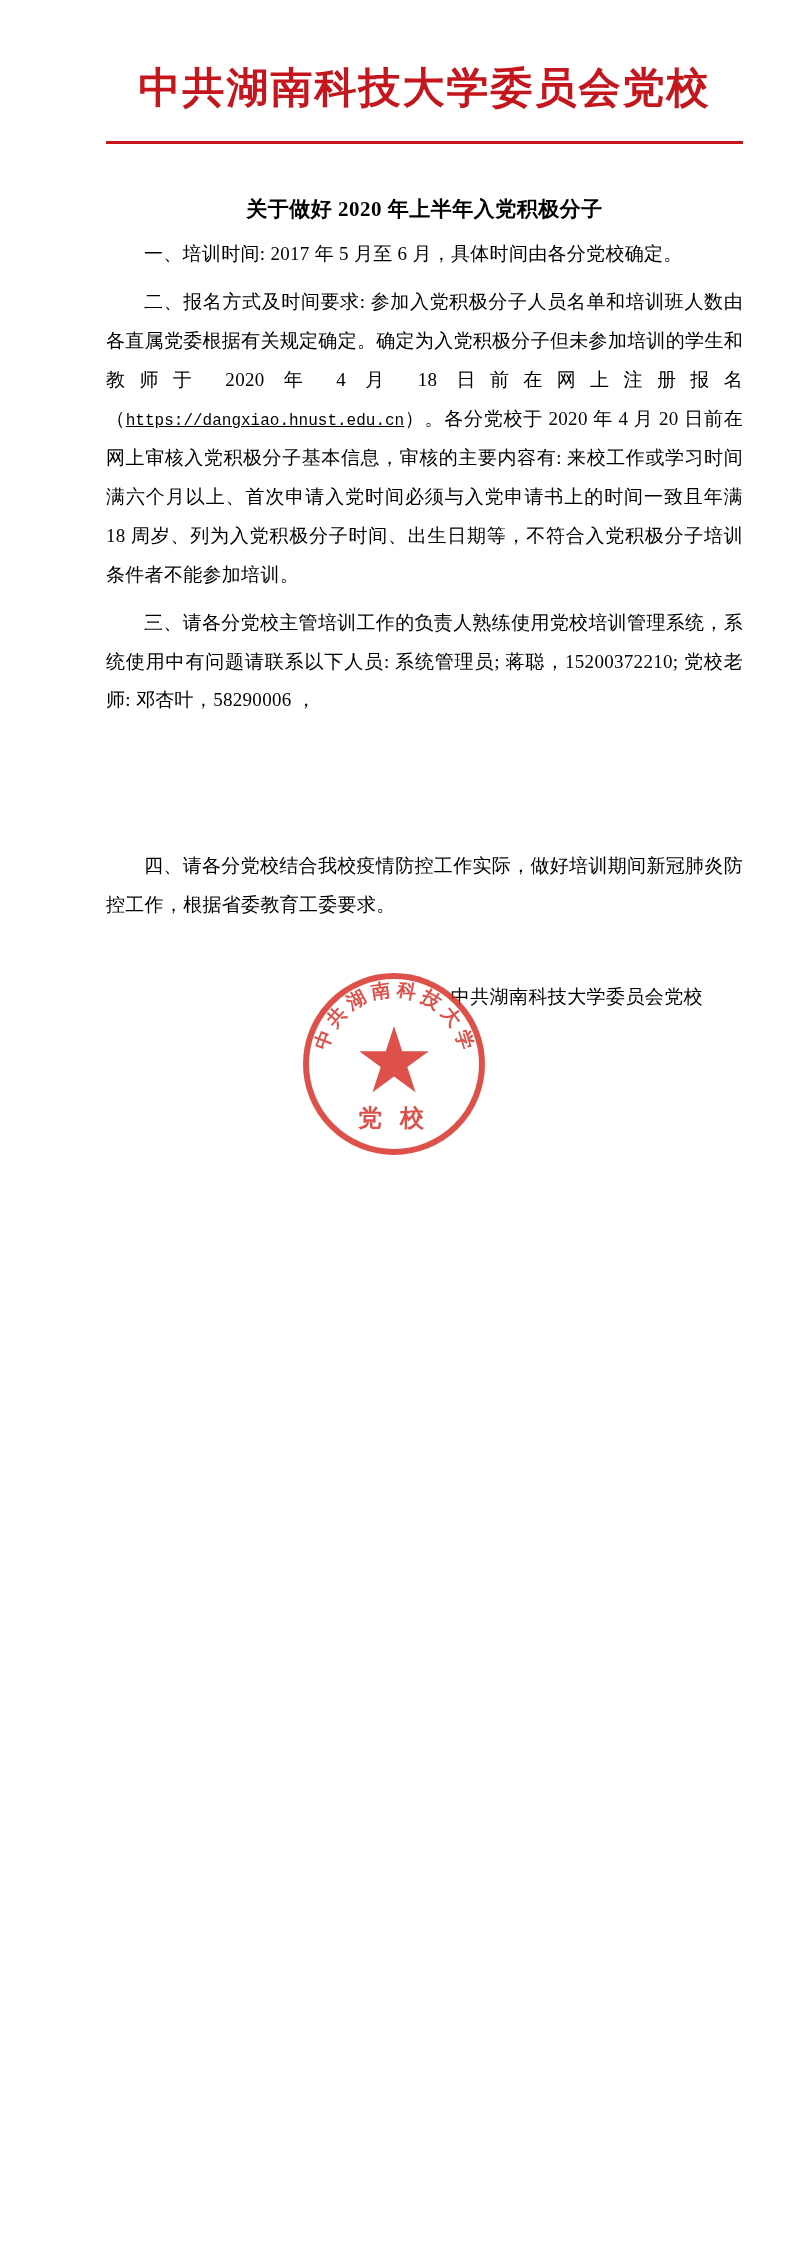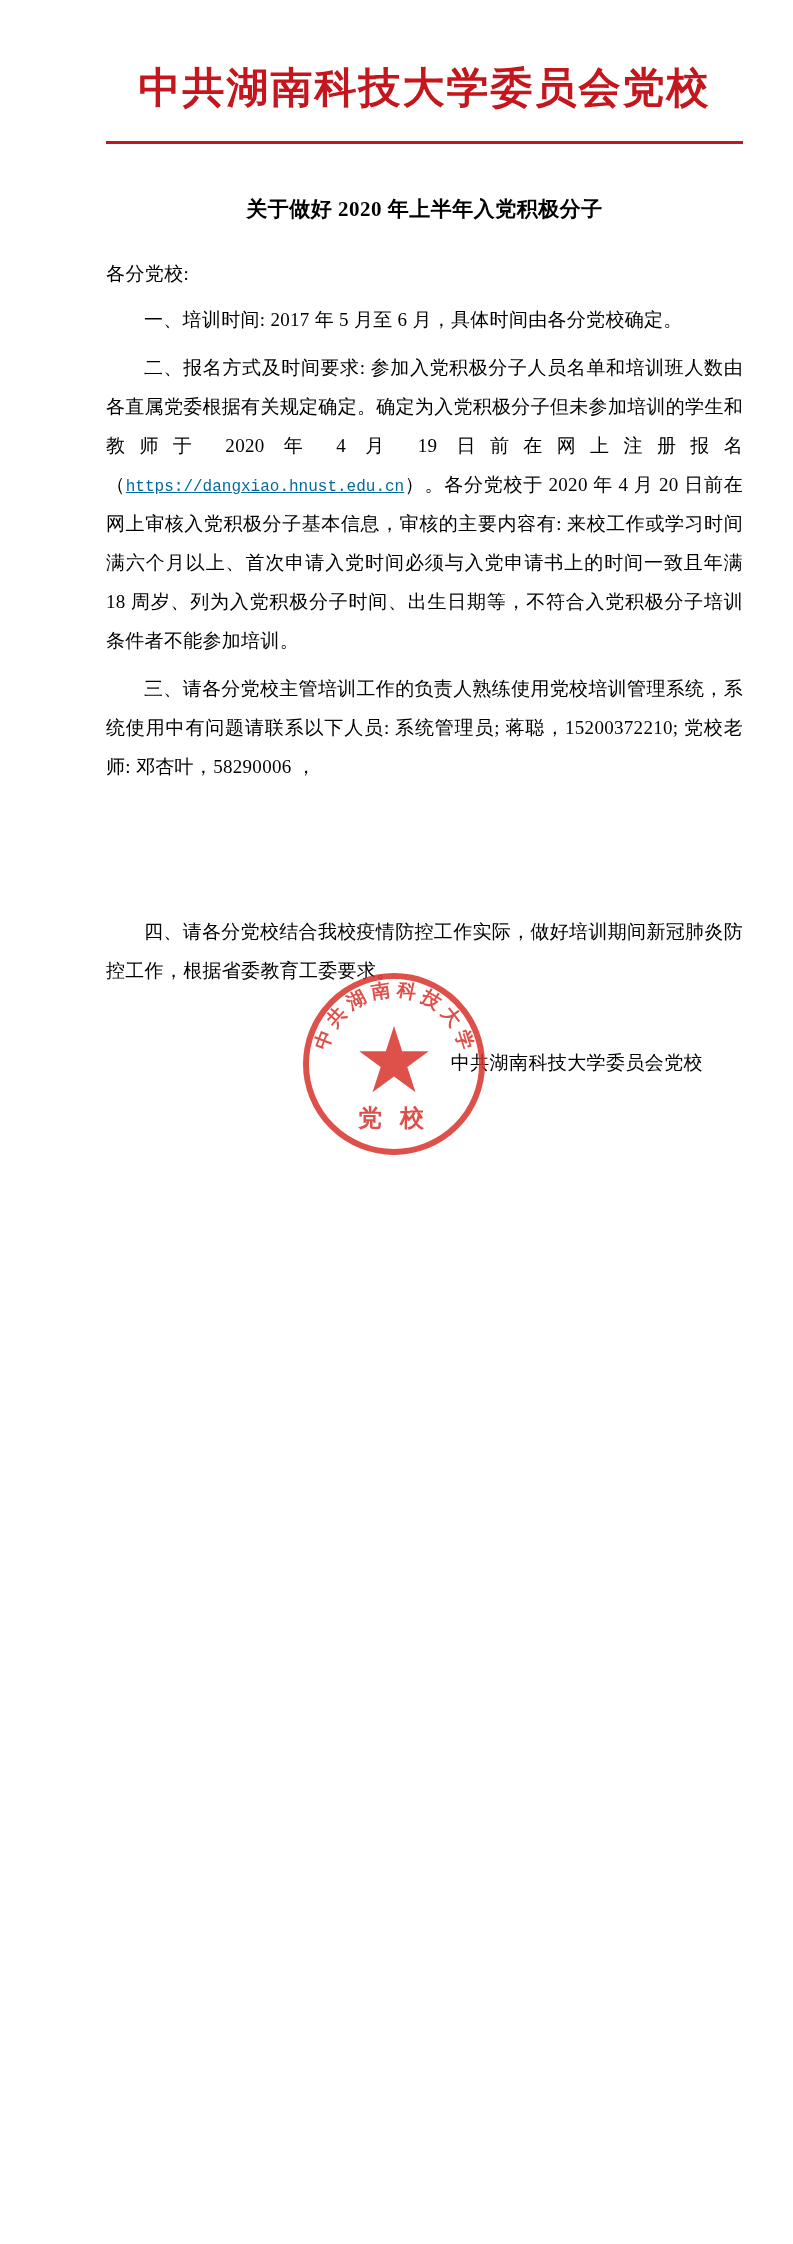--- a/index.html
+++ b/index.html
@@ -79,21 +79,21 @@
     line-height: 2.05;
     text-align: justify;
     text-justify: inter-ideograph;
     text-indent: 2em;
     letter-spacing: 0.3px;
   }
   .link {
     font-family: "Liberation Mono", "DejaVu Sans Mono", monospace;
     font-size: 16px;
     text-decoration: underline;
-    color: #0369a1;
+    color: #000000;
     letter-spacing: 0;
   }
 
   
   .gap {
     height: 118px;
   }
 
   
   .signature {
@@ -127,26 +127,25 @@
 
     <div class="masthead">
       <div class="masthead-title">中共湖南科技大学委员会党校</div>
       <div class="masthead-rule"></div>
     </div>
 
     <div class="doc-title">
       <span class="line">关于做好 2020 年上半年入党积极分子</span>
     </div>
 
-    <div class="salutation">各分党校:</div>
 
 
     <p class="para">一、培训时间: 2017 年 5 月至 6 月，具体时间由各分党校确定。</p>
 
-    <p class="para"><span>二、报名方式及时间要求: 参加入党积极分子人员名单和培训班人数由各直属党委根据有关规定确定。确定为入党积极分子但未参加培训的学生和教师于 2020 年 4 月 19 日前在网上注册报名（</span><a class="link" href="#">https://dangxiao.hnust.edu.cn</a><span>）。各分党校于 2020 年 4 月 20 日前在网上审核入党积极分子基本信息，审核的主要内容有: 来校工作或学习时间满六个月以上、首次申请入党时间必须与入党申请书上的时间一致且年满 18 周岁、列为入党积极分子时间、出生日期等，不符合入党积极分子培训条件者不能参加培训。</span></p>
+    <p class="para"><span>二、报名方式及时间要求: 参加入党积极分子人员名单和培训班人数由各直属党委根据有关规定确定。确定为入党积极分子但未参加培训的学生和教师于 2020 年 4 月 18 日前在网上注册报名（</span><a class="link" href="#">https://dangxiao.hnust.edu.cn</a><span>）。各分党校于 2020 年 4 月 20 日前在网上审核入党积极分子基本信息，审核的主要内容有: 来校工作或学习时间满六个月以上、首次申请入党时间必须与入党申请书上的时间一致且年满 18 周岁、列为入党积极分子时间、出生日期等，不符合入党积极分子培训条件者不能参加培训。</span></p>
 
     <p class="para">三、请各分党校主管培训工作的负责人熟练使用党校培训管理系统，系统使用中有问题请联系以下人员: 系统管理员; 蒋聪，15200372210; 党校老师: 邓杏叶，58290006 ，</p>
 
     <div class="gap"></div>
 
 
     <p class="para">四、请各分党校结合我校疫情防控工作实际，做好培训期间新冠肺炎防控工作，根据省委教育工委要求。</p>
 
     <div class="signature">
       <span class="sig-line">中共湖南科技大学委员会党校</span>

